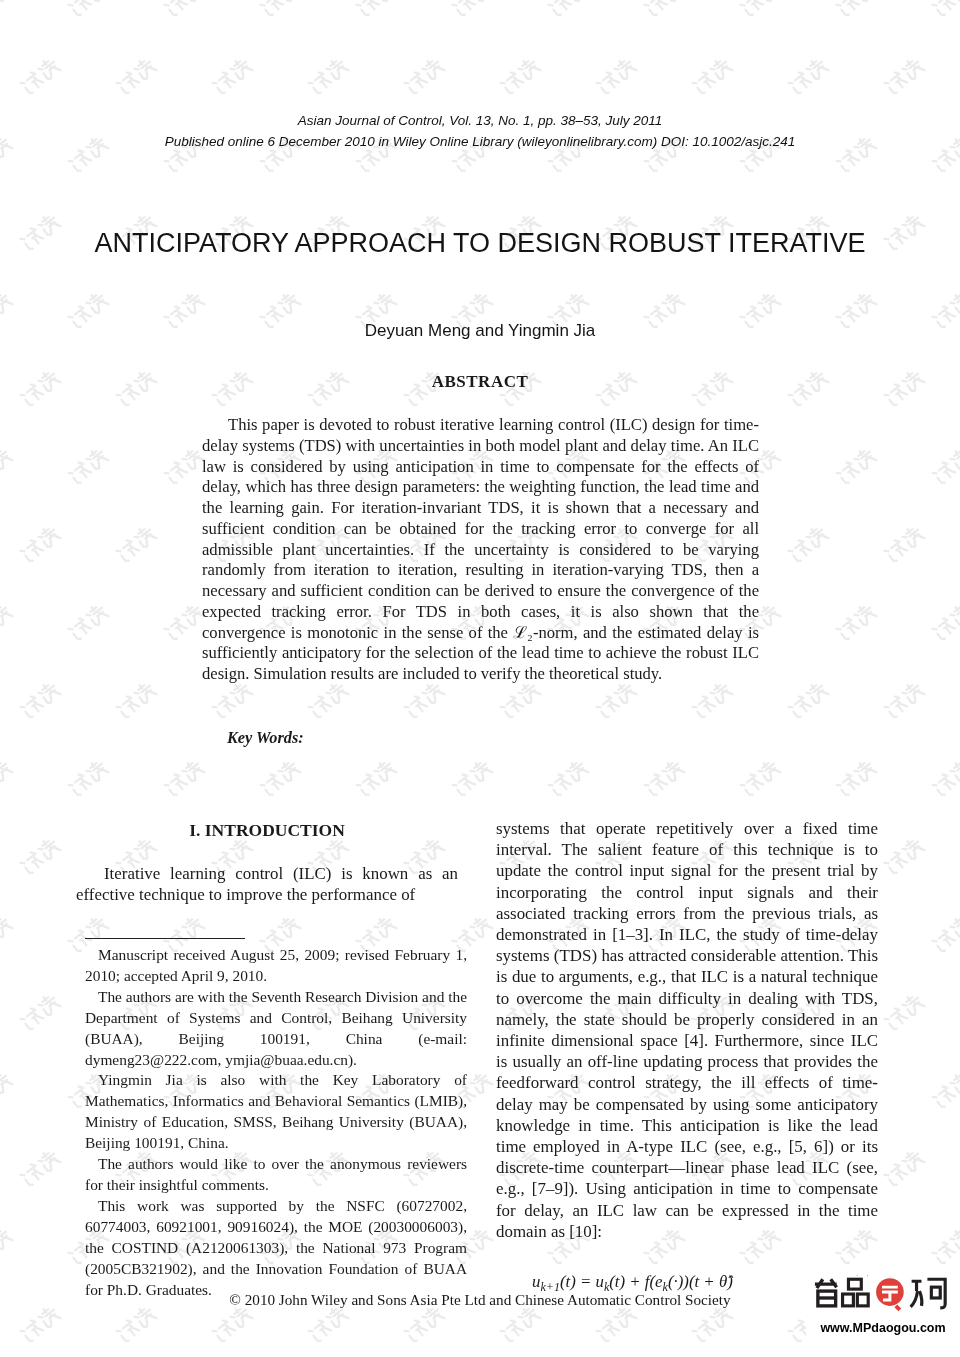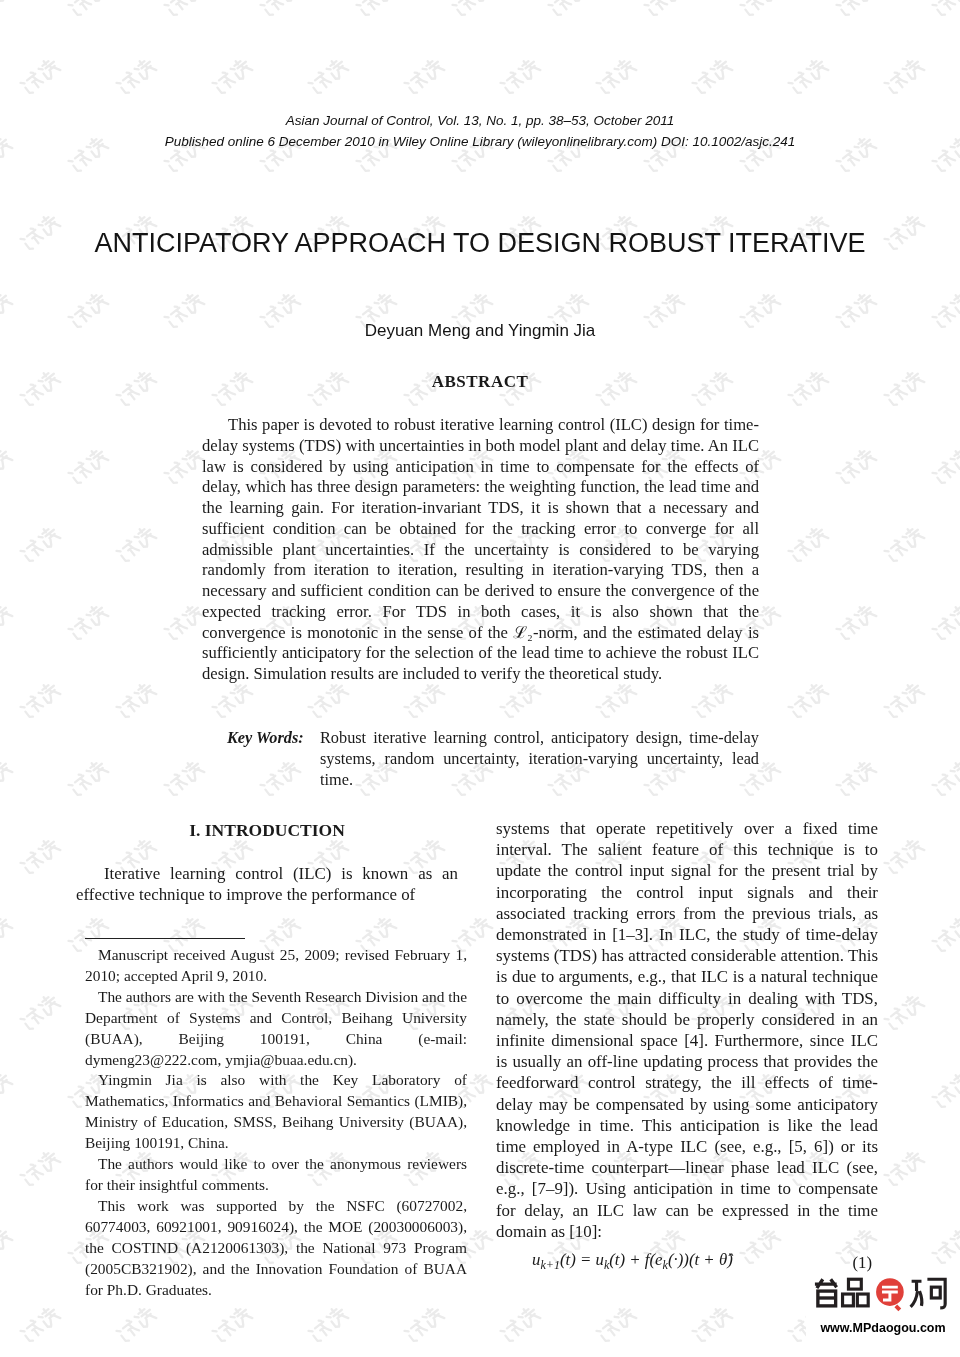--- a/index.html
+++ b/index.html
@@ -67,21 +67,21 @@
   .footnote-block {
     position:absolute; top:938px; left:85px; width:382px;
     font-size:15.4px; line-height:20.9px; text-align:justify;
   }
   .footnote-rule {
     width:160px; border-top:1.5px solid #222; margin-bottom:6px;
   }
   .footnote-block p { text-indent:13px; }
 
   .equation-row {
-    display:flex; align-items:flex-end; margin-top:8px; padding-left:36px;
+    display:flex; margin-top:30px; padding-left:36px;
     font-size:16.8px;
   }
   .eq-formula { flex:1 1 auto; font-style:italic; white-space:nowrap; }
   .eq-formula sub { font-size:0.72em; font-style:italic; }
   .eq-number { flex:0 0 auto; font-style:normal; padding-right:6px; }
 
   .page-footer {
     position:absolute; top:1291px; left:0; width:960px;
     text-align:center; font-size:15.2px; color:#161616;
   }
@@ -678,39 +678,38 @@
         <use href="#wm-glyph"></use>
       </svg></div>
     <div class="wm" title="试读" style="left: 882px; top: 1312px;"><svg width="46" height="24" viewBox="0 0 48 24">
         <use href="#wm-glyph"></use>
       </svg></div>
   </div>
 
 <div class="content">
 
   <div class="journal-header">
-    <div>Asian Journal of Control, Vol. 13, No. 1, pp. 38–53, October 2011</div>
+    <div>Asian Journal of Control, Vol. 13, No. 1, pp. 38–53, July 2011</div>
     <div>Published online 6 December 2010 in Wiley Online Library (wileyonlinelibrary.com) DOI: 10.1002/asjc.241</div>
   </div>
 
   <h1 class="paper-title">
     <span>ANTICIPATORY APPROACH TO DESIGN ROBUST ITERATIVE</span><br>
   </h1>
 
   <div class="authors">Deyuan Meng and Yingmin Jia</div>
 
   <div class="abstract-heading">ABSTRACT</div>
 
   <div class="abstract-body">
     <p class="para">This paper is devoted to robust iterative learning control (ILC) design for time-delay systems (TDS) with uncertainties in both model plant and delay time. An ILC law is considered by using anticipation in time to compensate for the effects of delay, which has three design parameters: the weighting function, the lead time and the learning gain. For iteration-invariant TDS, it is shown that a necessary and sufficient condition can be obtained for the tracking error to converge for all admissible plant uncertainties. If the uncertainty is considered to be varying randomly from iteration to iteration, resulting in iteration-varying TDS, then a necessary and sufficient condition can be derived to ensure the convergence of the expected tracking error. For TDS in both cases, it is also shown that the convergence is monotonic in the sense of the ℒ₂-norm, and the estimated delay is sufficiently anticipatory for the selection of the lead time to achieve the robust ILC design. Simulation results are included to verify the theoretical study.</p>
   </div>
 
   <div class="keywords">
     <span class="kw-label">Key Words:</span>
-    <span class="kw-text">Robust iterative learning control, anticipatory design, time-delay systems, random uncertainty, iteration-varying uncertainty, lead time.</span>
   </div>
 
   <div class="left-col">
     <div class="section-heading">I. INTRODUCTION</div>
     <p class="body-par indent">Iterative learning control (ILC) is known as an effective technique to improve the performance of</p>
   </div>
 
   <div class="footnote-block">
     <div class="footnote-rule"></div>
     <p>Manuscript received August 25, 2009; revised February 1, 2010; accepted April 9, 2010.</p>
@@ -721,20 +720,21 @@
   </div>
 
   <div class="right-col">
     <p class="body-par">systems that operate repetitively over a fixed time interval. The salient feature of this technique is to update the control input signal for the present trial by incorporating the control input signals and their associated tracking errors from the previous trials, as demonstrated in [1–3]. In ILC, the study of time-delay systems (TDS) has attracted considerable attention. This is due to arguments, e.g., that ILC is a natural technique to overcome the main difficulty in dealing with TDS, namely, the state should be properly considered in an infinite dimensional space [4]. Furthermore, since ILC is usually an off-line updating process that provides the feedforward control strategy, the ill effects of time-delay may be compensated by using some anticipatory knowledge in time. This anticipation is like the lead time employed in A-type ILC (see, e.g., [5, 6]) or its discrete-time counterpart—linear phase lead ILC (see, e.g., [7–9]). Using anticipation in time to compensate for delay, an ILC law can be expressed in the time domain as [10]:</p>
     <div class="equation-row">
       <span class="eq-formula"><span>u</span><sub>k+1</sub><span>(t) = </span><span>u</span><sub>k</sub><span>(t) + </span><span>f</span><span>(e</span><sub>k</sub><span>(·))(t + </span><span>θ̂</span><span>)</span></span>
       <span class="eq-number">(1)</span>
     </div>
   </div>
 
+  <div class="page-footer">© 2010 John Wiley and Sons Asia Pte Ltd and Chinese Automatic Control Society</div>
 
   <div class="vendor-logo">
     <svg width="148" height="42" viewBox="0 0 150 42">
 
       <g fill="none" stroke="#231f20" stroke-width="3.4">
         <path d="M14 3 L8 12 M6 8 h22 M22 3 l6 8"></path>
         <rect x="9" y="15" width="18" height="15"></rect>
         <path d="M9 22 h18"></path>
       </g>
 

